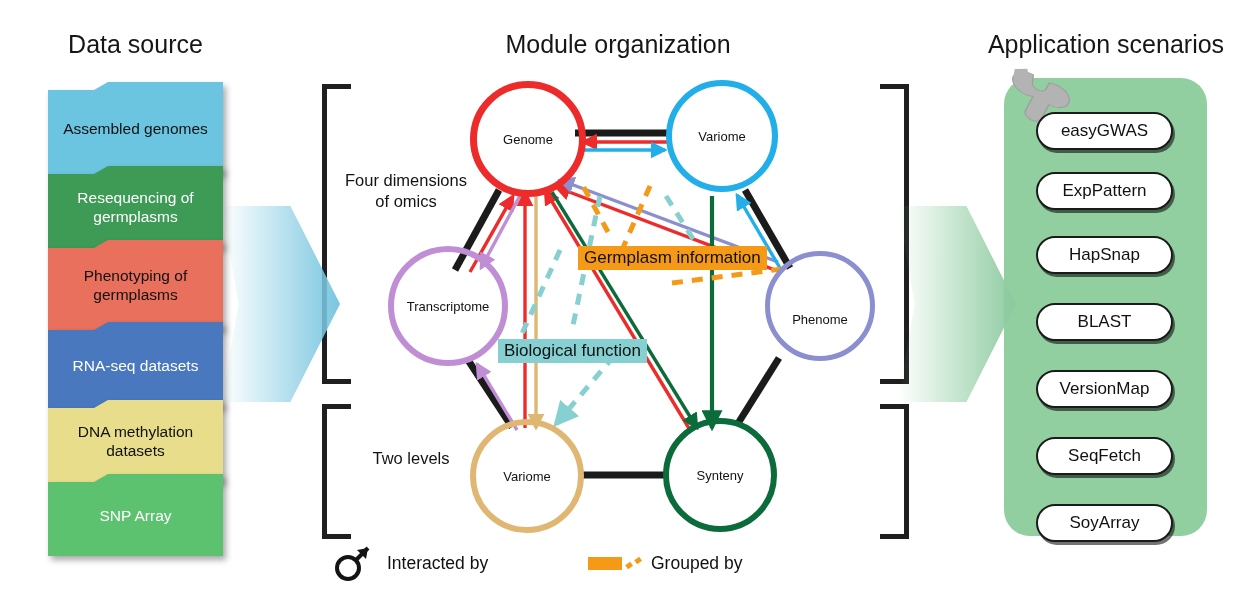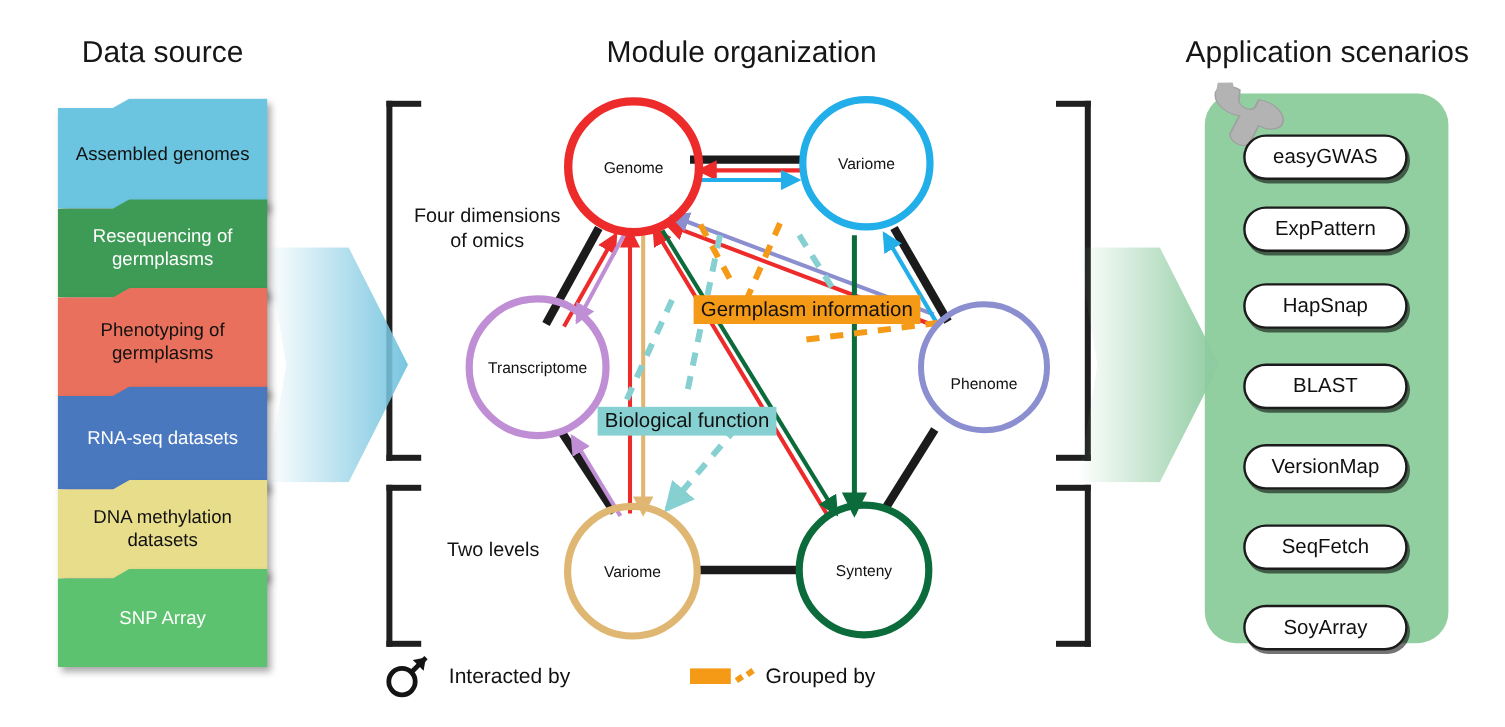--- a/index.html
+++ b/index.html
@@ -44,21 +44,21 @@
               padding:2px 6px;white-space:nowrap;box-sizing:border-box;}
 
   
   .bracket{position:absolute;border:5px solid #1f1f1f;}
   .bracket.left{border-right:none;}
   .bracket.right{border-left:none;}
   .group-label{position:absolute;font-size:16.5px;line-height:21px;
                text-align:center;color:#141414;white-space:nowrap;}
 
   
-  #legend{position:absolute;left:320px;top:541px;width:600px;height:44px;}
+  #legend{position:absolute;left:333px;top:541px;width:600px;height:44px;}
   .legend-item{position:absolute;display:flex;align-items:center;height:44px;}
   .legend-text{font-size:17.5px;color:#111;white-space:nowrap;}
   .lg-swatch{width:34px;height:13px;margin-right:4px;}
   .lg-dash{width:16px;height:13px;position:relative;margin-right:9px;}
   .lg-dash i{position:absolute;width:6px;height:4.5px;transform:rotate(-35deg);}
   svg{display:block;overflow:visible;}
 </style>
 </head>
 <body>
 

